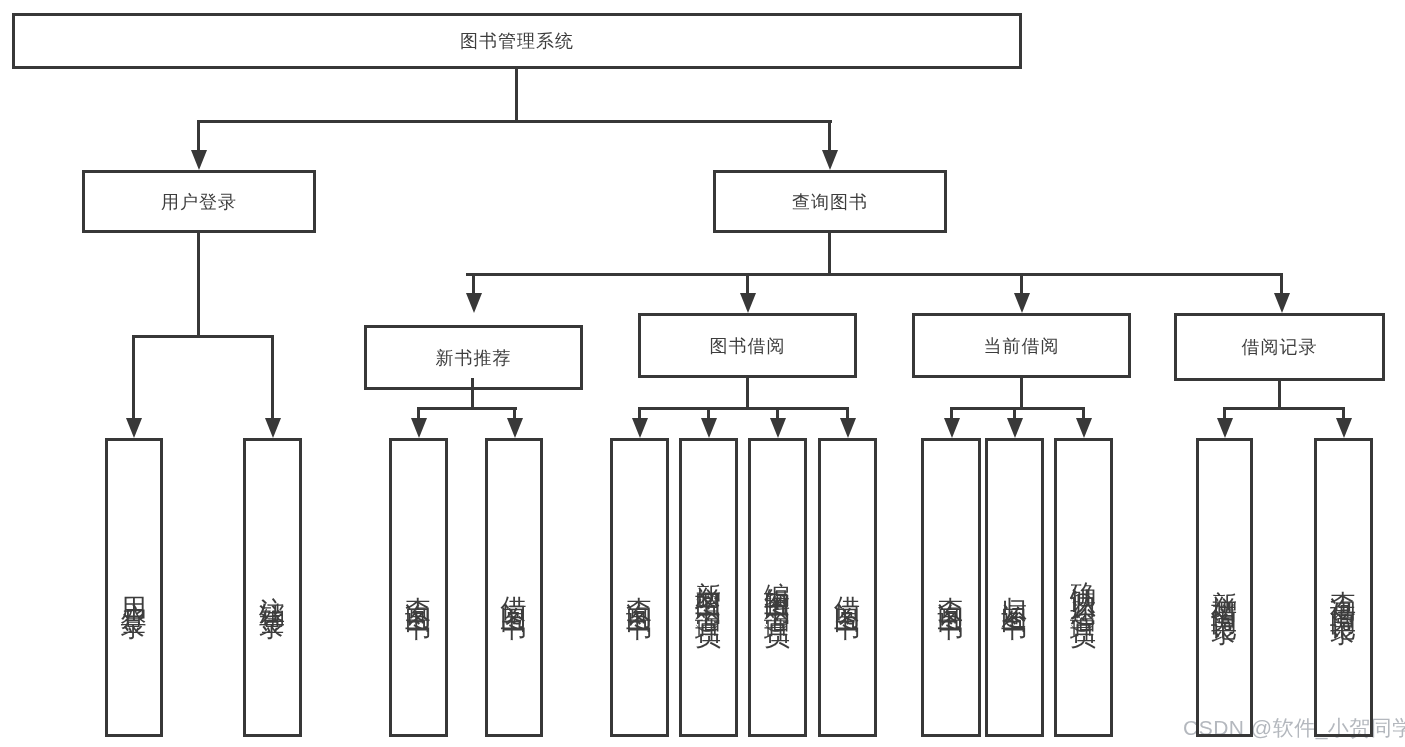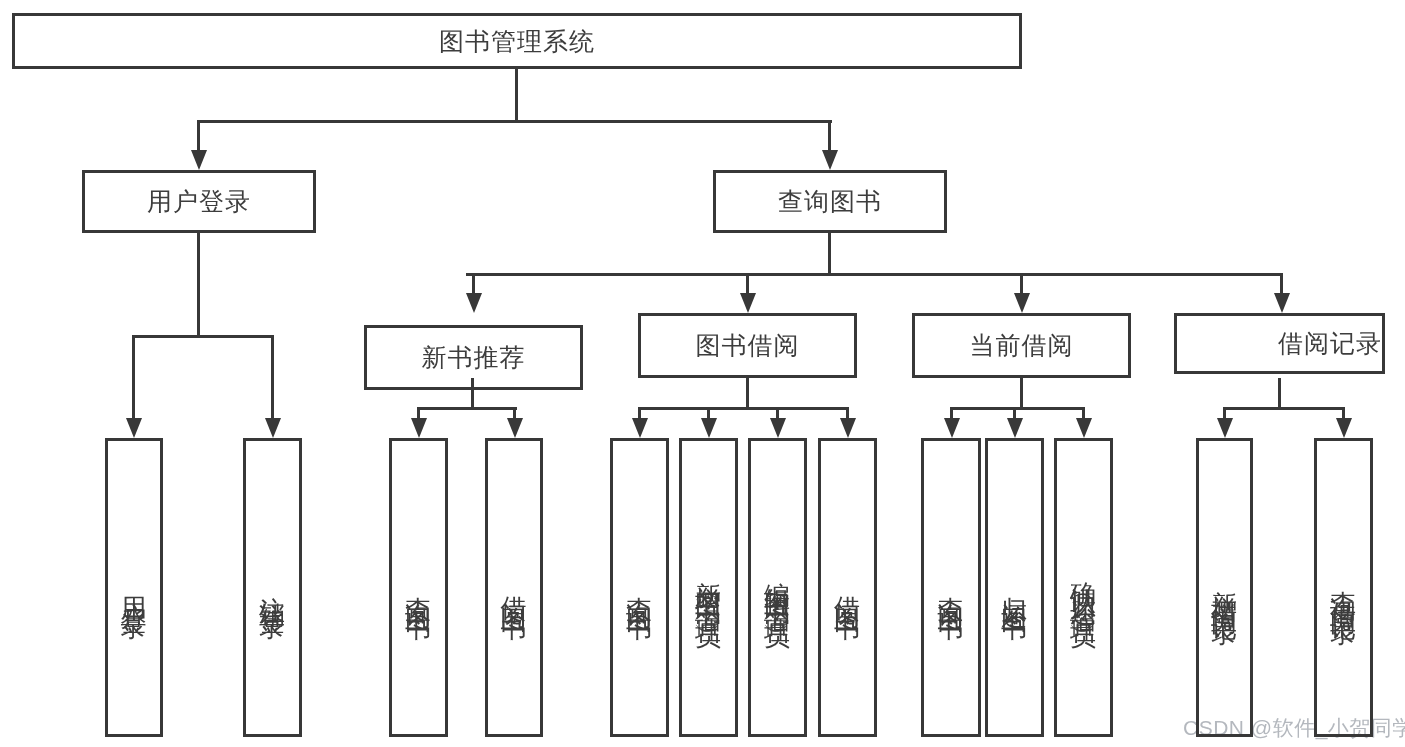--- a/index.html
+++ b/index.html
@@ -7,21 +7,21 @@
   #stage {
     position:relative; width:1405px; height:747px;
     background:#ffffff; overflow:hidden;
   }
   .node {
     position:absolute; box-sizing:border-box;
     border:3px solid #383838; background:transparent;
     display:flex; align-items:center; justify-content:center;
     color:#3d3d3d;
   }
-  .h-node { font-size:25px; letter-spacing:1px; }
+  .h-node { font-size:18px; letter-spacing:1px; }
   .v-node {
     writing-mode:vertical-rl; text-orientation:mixed;
     font-size:26px; letter-spacing:6px; line-height:1;
   }
   .v-node .lbl { display:block; }
   .hline { position:absolute; height:3px; background:#383838; }
   .vline { position:absolute; width:3px; background:#383838; }
   .arrow {
     position:absolute; width:0; height:0;
     border-left:8px solid transparent;
@@ -113,21 +113,21 @@
 
   <div class="node h-node" style="left:364px; top:313px; width:219px; height:65px;margin-top:12px;">
     <span class="lbl">新书推荐</span>
   </div>
   <div class="node h-node" style="left:912px; top:313px; width:219px; height:65px;">
     <span class="lbl">当前借阅</span>
   </div>
   <div class="node h-node" style="left:638px; top:313px; width:219px; height:65px;">
     <span class="lbl">图书借阅</span>
   </div>
-  <div class="node h-node" style="left:1174px; top:313px; width:211px; height:61px;justify-content:flex-end;">
+  <div class="node h-node" style="left:1174px; top:313px; width:211px; height:68px;">
     <span class="lbl">借阅记录</span>
   </div>
 
   <div class="node v-node" style="left:105px; top:438px; width:58px; height:299px;">
     <span class="lbl">用户登录</span>
   </div>
   <div class="node v-node" style="left:243px; top:438px; width:59px; height:299px;">
     <span class="lbl">注销登录</span>
   </div>
 

